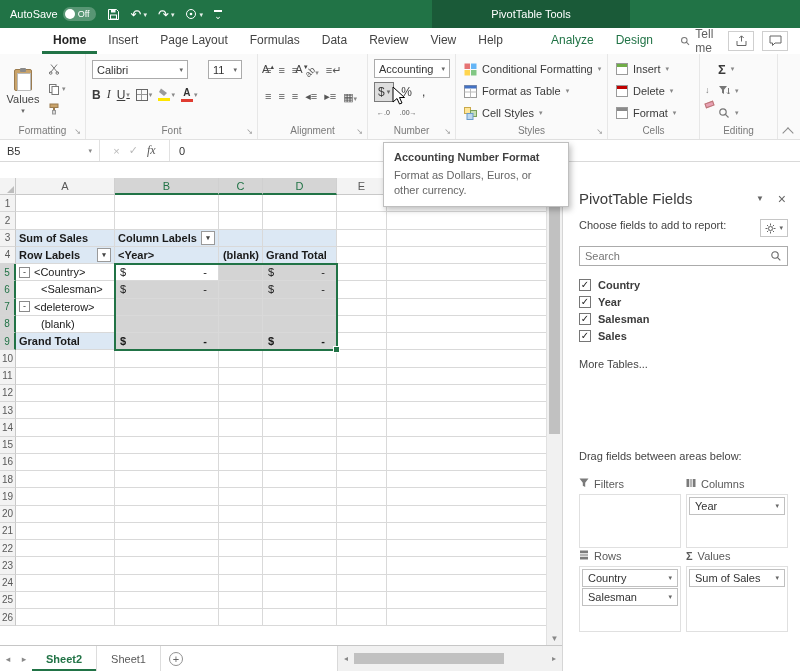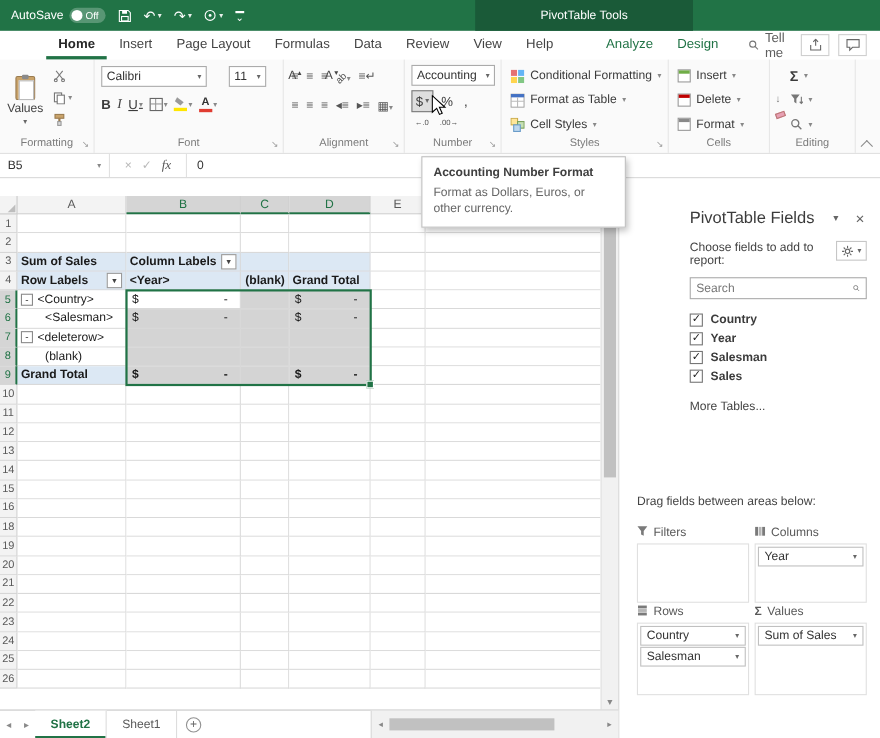--- a/index.html
+++ b/index.html
@@ -143,21 +143,21 @@
   .selbox{position:absolute;left:114px;top:85px;width:224px;height:88px;border:2px solid #217346;pointer-events:none;z-index:6;}
   .handle{position:absolute;right:-4px;bottom:-4px;width:7px;height:7px;background:#217346;border:1px solid #fff;}
 
   
   .vscroll{position:absolute;left:546px;top:178px;width:16px;height:467px;background:#F1F1F1;border-left:1px solid #E1E1E1;z-index:3;}
   .vs-up{position:absolute;top:2px;left:0;right:0;text-align:center;font-size:8px;color:#888;}
   .vs-thumb{position:absolute;left:2px;top:16px;width:11px;height:240px;background:#C1C1C1;}
   .vs-down{position:absolute;bottom:2px;left:0;right:0;text-align:center;font-size:8px;color:#888;}
 
   
-  .pane{position:absolute;left:562px;top:178px;width:238px;height:493px;background:#fff;border-left:1px solid #D6D6D6;font-size:11px;color:#444;z-index:3;padding-left:48px;}
+  .pane{position:absolute;left:562px;top:178px;width:238px;height:493px;background:#fff;border-left:1px solid #D6D6D6;font-size:11px;color:#444;z-index:3;}
   .pane-head{display:flex;align-items:center;margin:12px 14px 0 16px;}
   .pane-title{font-size:15px;color:#3b3b3b;}
   .pane-dd{margin-left:auto;font-size:8px;color:#666;}
   .pane-close{margin-left:14px;font-size:14px;color:#666;}
   .choose-row{display:flex;align-items:flex-start;justify-content:space-between;margin:12px 12px 0 16px;}
   .gear-btn{display:flex;align-items:center;gap:3px;border:1px solid #C6C6C6;background:#fff;height:18px;padding:0 4px;}
   .gear-btn .dd{font-size:7px;color:#666;}
   .searchbox{display:flex;align-items:center;margin:9px 12px 0 16px;height:20px;border:1px solid #ABABAB;background:#fff;padding:0 5px;}
   .searchbox input{flex:1;border:none;outline:none;font-size:11px;color:#333;font-family:"Liberation Sans",sans-serif;background:transparent;}
   .searchbox input::placeholder{color:#767676;}

